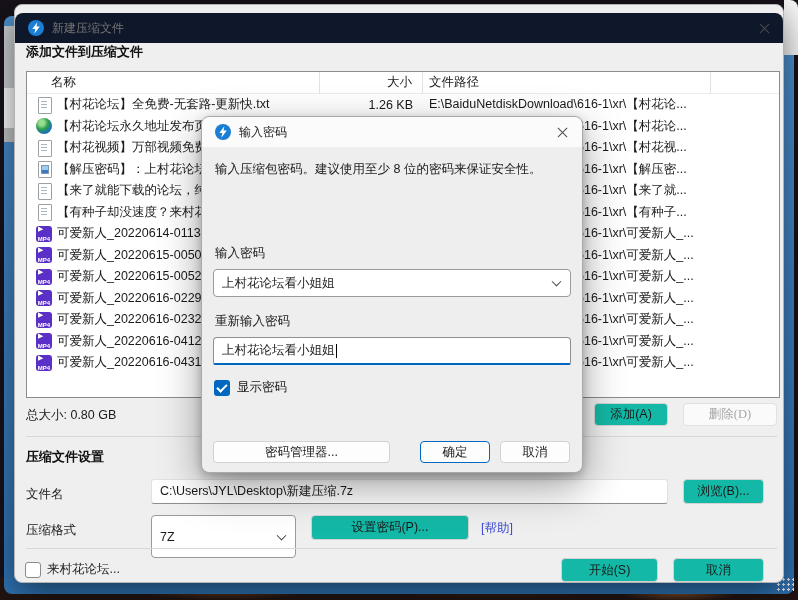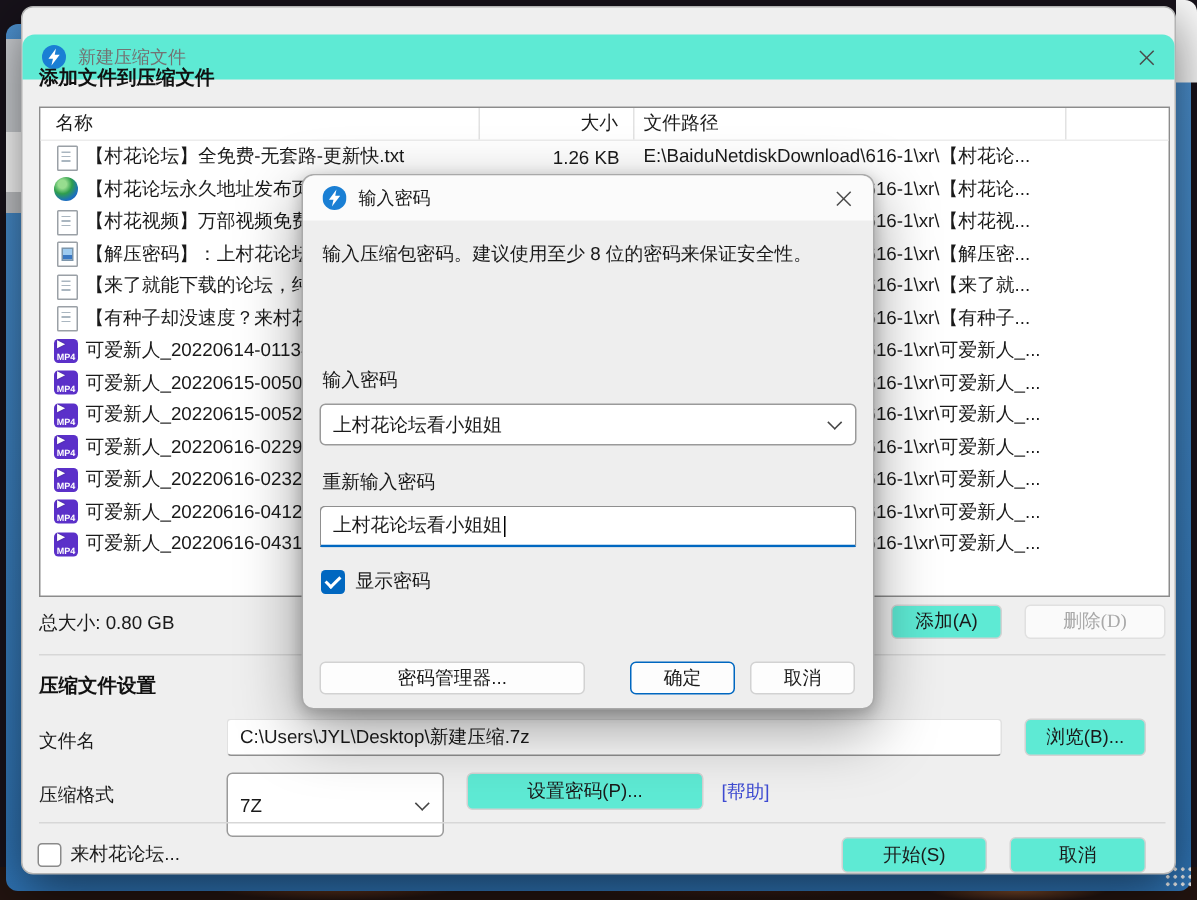--- a/index.html
+++ b/index.html
@@ -17,39 +17,39 @@
   .frag-white { position:absolute; left:4px; top:88px; width:10px; height:40px; background:#ffffff; }
   .frag-gray2 { position:absolute; left:4px; top:128px; width:10px; height:14px; background:#c6c8cb; }
   .frag-white-r { position:absolute; left:784px; top:0; width:14px; height:55px; background:#fafafa; border-top-right-radius:8px; }
   .resize-grip { position:absolute; left:776px; top:577px; width:18px; height:15px;
     background-image: radial-gradient(#e9e9e9 1px, transparent 1.3px); background-size:5px 5px; }
 
   
   .main-window { position:absolute; left:14px; top:4px; width:770px; height:579px;
     background:#efefef; border:1px solid #b3b3b3; border-radius:8px;
     box-shadow: 0 10px 36px rgba(0,0,0,.55); }
-  .titlebar { position:absolute; left:0; top:18px; width:100%; height:30px; background:#5eead4;
+  .titlebar { position:absolute; left:0; top:8px; width:100%; height:30px; background:#0f172a;
     border-radius:8px 8px 0 0; display:flex; align-items:center; }
   .titlebar .app-ic { margin-left:13px; width:16px; height:16px; }
   .title-text { margin-left:8px; font-size:12px; color:#737373; }
   .win-close { position:absolute; right:4px; top:2px; width:30px; height:26px; display:flex; align-items:center; justify-content:center; }
   .xglyph { position:relative; width:11px; height:11px; }
   .xglyph::before, .xglyph::after { content:""; position:absolute; left:5px; top:-1px; width:1.2px; height:13px; background:#4a4a4a; }
   .xglyph::before { transform:rotate(45deg); } .xglyph::after { transform:rotate(-45deg); }
 
   .section-h { position:absolute; font-weight:bold; font-size:13px; color:#111; }
   .h-add { left:11px; top:38px; }
   .h-settings { left:11px; top:443px; }
 
   
   .file-list { position:absolute; left:11px; top:66px; width:754px; height:327px;
     background:#fff; border:1px solid #8c8c8c; overflow:hidden; }
   .lheader { display:flex; height:22px; align-items:center; border-bottom:1px solid #ececec; background:#fff; }
   .lheader .hc { height:100%; display:flex; align-items:center; border-right:1px solid #e2e2e2; }
-  .hc-name { width:293px; padding-left:10px; }
+  .hc-name { width:293px; padding-left:24px; }
   .hc-size { width:103px; justify-content:flex-end; padding-right:10px; }
   .hc-path { width:288px; padding-left:6px; }
   .hc-fill { flex:1; border-right:none !important; }
   .lrow { display:flex; align-items:center; height:21.5px; padding-left:9px; white-space:nowrap; }
   .fic { width:16px; height:16px; flex:none; margin-right:5px; position:relative; }
   .cell-name { width:263px; flex:none; overflow:hidden; }
   .cell-size { width:103px; flex:none; text-align:right; padding-right:10px; overflow:hidden; }
   .cell-path { flex:1; padding-left:6px; overflow:hidden; }
 
   
@@ -65,21 +65,21 @@
     background:linear-gradient(180deg,#9ecbf0 55%, #3a78c2 55%); border:0.5px solid #7d96ab; }
   .ic-mp4 { background:#5b30c9; border-radius:3px; }
   .ic-mp4::before { content:"▶"; position:absolute; top:-1px; left:2px; font-size:7px; color:#fff;
     text-shadow:0 0 1px #2d1766; }
   .ic-mp4::after { content:"MP4"; position:absolute; bottom:0; left:0; right:0; text-align:center;
     font-size:6px; font-weight:bold; color:#fff; letter-spacing:0; }
 
   .total-size { position:absolute; left:11px; top:402px; color:#1a1a1a; }
 
   
-  .btn { position:absolute; background:#5eead4; border:1px solid #d2d2d2; border-radius:4px;
+  .btn { position:absolute; background:#14b8a6; border:1px solid #d2d2d2; border-radius:4px;
     display:flex; align-items:center; justify-content:center; font-size:12.5px; color:#1a1a1a; }
   .btn-add { left:579px; top:398px; width:74px; height:23px; }
   .btn-del { left:668px; top:398px; width:94px; height:23px; color:#a8a8a8; background:#fafafa; border-color:#e0e0e0;font-family:Liberation Serif, serif; }
   .btn-browse { left:668px; top:474px; width:81px; height:25px; }
   .btn-setpw { left:296px; top:510px; width:158px; height:25px; }
   .btn-start { left:546px; top:553px; width:97px; height:24px; }
   .btn-cancel2 { left:658px; top:553px; width:91px; height:24px; }
 
   .divider { position:absolute; left:11px; width:751px; height:1px; background:#d7d7d7; }
   .div1 { top:431px; } .div2 { top:543px; }

